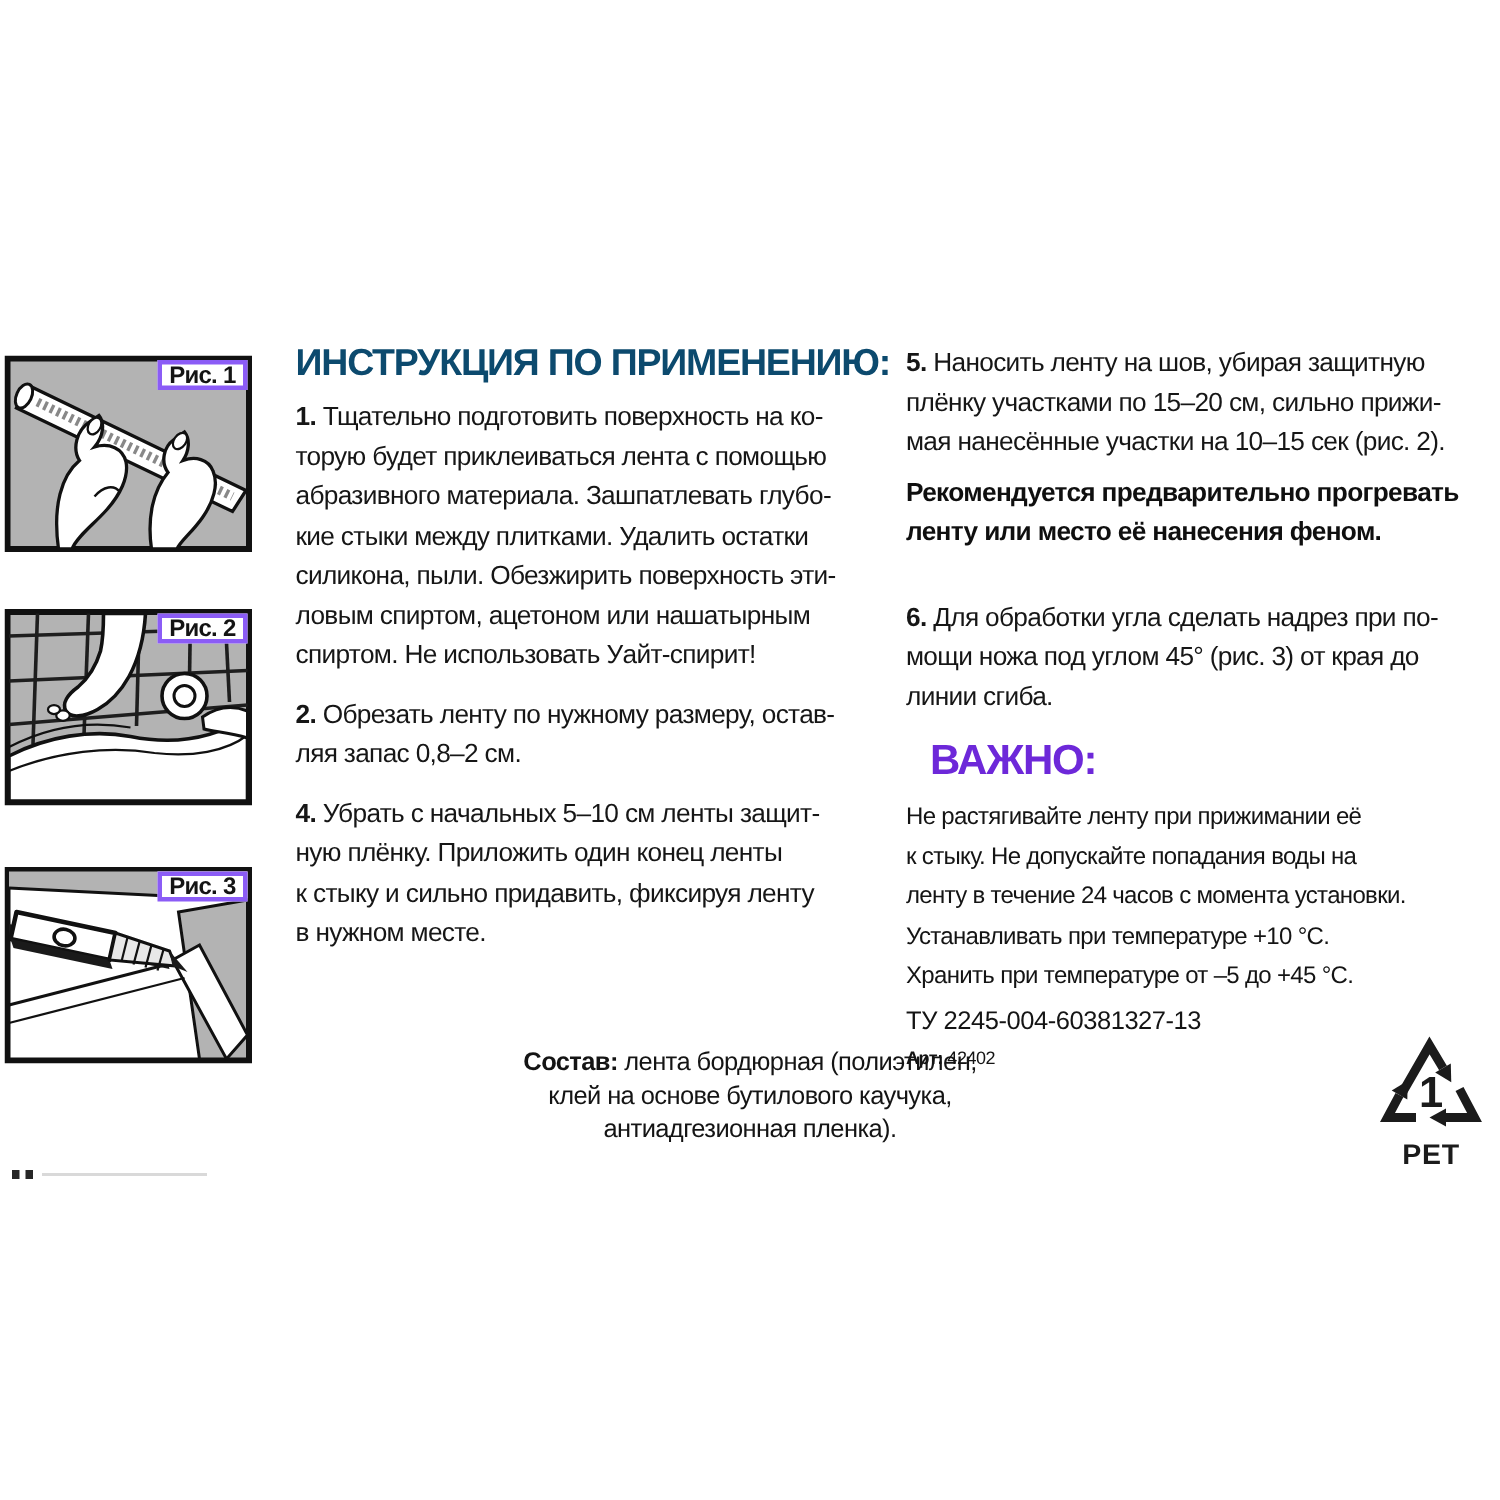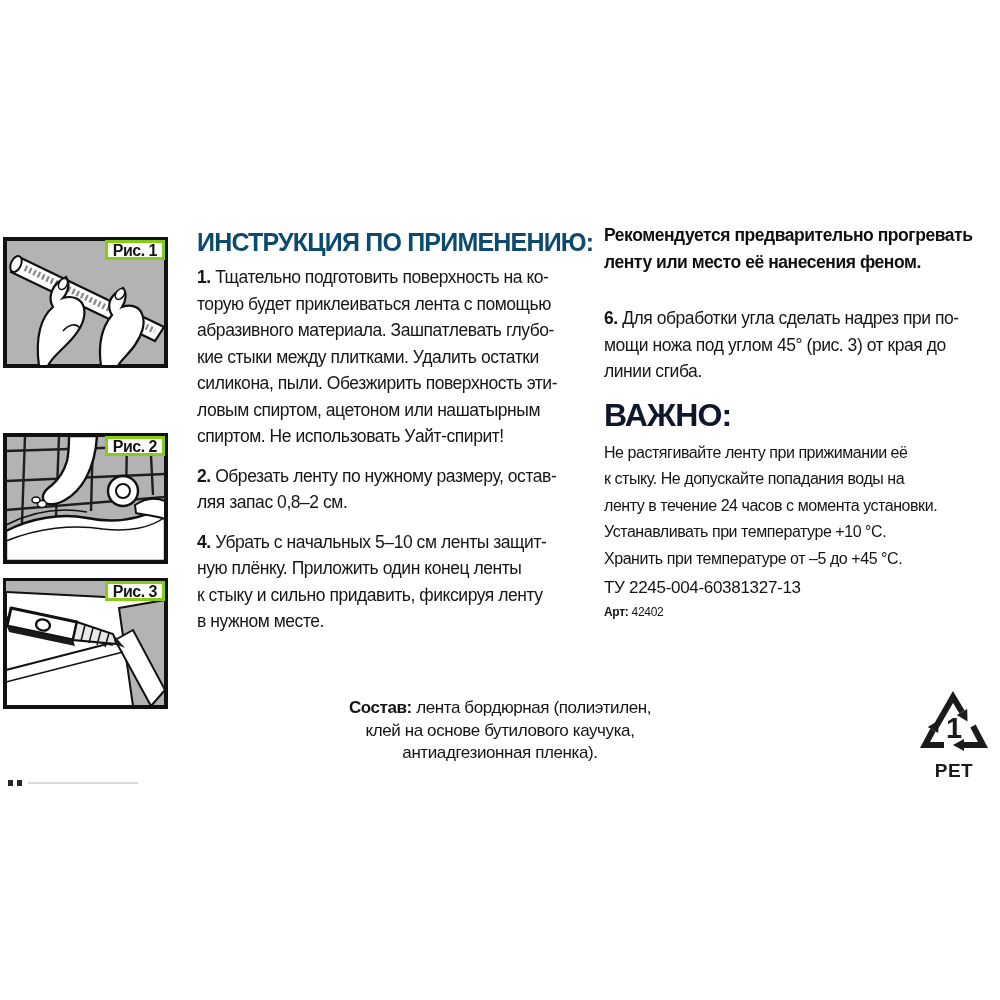--- a/index.html
+++ b/index.html
@@ -9,26 +9,26 @@
     -webkit-font-smoothing:antialiased;
   }
   .page{position:relative;width:1000px;height:1000px;overflow:hidden;background:#fff;}
 
   
   .figure{position:absolute;left:3px;width:165px;height:131px;}
   .figure svg{display:block;}
   .fig-label{
     position:absolute;top:3px;right:3px;
     min-width:56px;height:20px;padding:1px 5px 0 5px;
-    background:#fff;border:3px solid #84cc16;
+    background:#fff;border:3px solid #8b5cf6;
     font-size:16px;font-weight:bold;letter-spacing:-0.5px;
     display:flex;align-items:center;justify-content:center;
     box-sizing:border-box;white-space:nowrap;
   }
-  #fig1{top:237px;} #fig2{top:406px;margin-top:27px;} #fig3{top:578px;}
+  #fig1{top:237px;} #fig2{top:406px;} #fig3{top:578px;}
 
   
   .col{position:absolute;}
   #col-mid{left:197px;top:226px;width:396px;}
   #col-right{left:604px;top:228px;width:396px;}
 
   .title{
     font-size:25px;line-height:32px;font-weight:bold;
     letter-spacing:-0.8px;margin:0 0 6px 0;color:#0c4a6e;white-space:nowrap;
   }
@@ -36,22 +36,22 @@
     margin:0 0 13px 0;font-size:17.5px;line-height:26.5px;
     letter-spacing:-0.45px;color:#161616;
   }
   .step .num{font-weight:bold;}
   .lines{white-space:pre-line;}
   .note{
     margin:-6px 0 30px 0;font-size:17.5px;line-height:26.5px;
     letter-spacing:-0.45px;font-weight:bold;color:#0f0f0f;
   }
   .important-heading{
-    font-size:32px;line-height:34px;font-weight:bold;
-    letter-spacing:-0.8px;margin:1px 0 8px 0;color:#0f172a;
+    font-size:28px;line-height:34px;font-weight:bold;
+    letter-spacing:-0.8px;margin:1px 0 8px 16px;color:#6d28d9;
   }
   .important-body{
     margin:0 0 4px 0;font-size:16px;line-height:26.5px;letter-spacing:-0.45px;
   }
   .tu-line{margin:0;font-size:17px;line-height:24px;letter-spacing:-0.3px;}
   .art-line{margin:0;font-size:12px;line-height:25px;letter-spacing:-0.3px;}
   .art-line .art-label{font-weight:bold;}
 
   
   .composition{
@@ -156,20 +156,23 @@
 ляя запас 0,8–2 см.</span></p>
 
 
     <p class="step"><span class="num">4.</span> <span class="lines">Убрать с начальных 5–10 см ленты защит-
 ную плёнку. Приложить один конец ленты
 к стыку и сильно придавить, фиксируя ленту
 в нужном месте.</span></p>
   </div>
 
   <div class="col" id="col-right">
+    <p class="step"><span class="num">5.</span> <span class="lines">Наносить ленту на шов, убирая защитную
+плёнку участками по 15–20 см, сильно прижи-
+мая нанесённые участки на 10–15 сек (рис. 2).</span></p>
 
     <p class="note lines">Рекомендуется предварительно прогревать
 ленту или место её нанесения феном.</p>
 
     <p class="step"><span class="num">6.</span> <span class="lines">Для обработки угла сделать надрез при по-
 мощи ножа под углом 45° (рис. 3) от края до
 линии сгиба.</span></p>
 
     <h2 class="important-heading">ВАЖНО:</h2>
 

